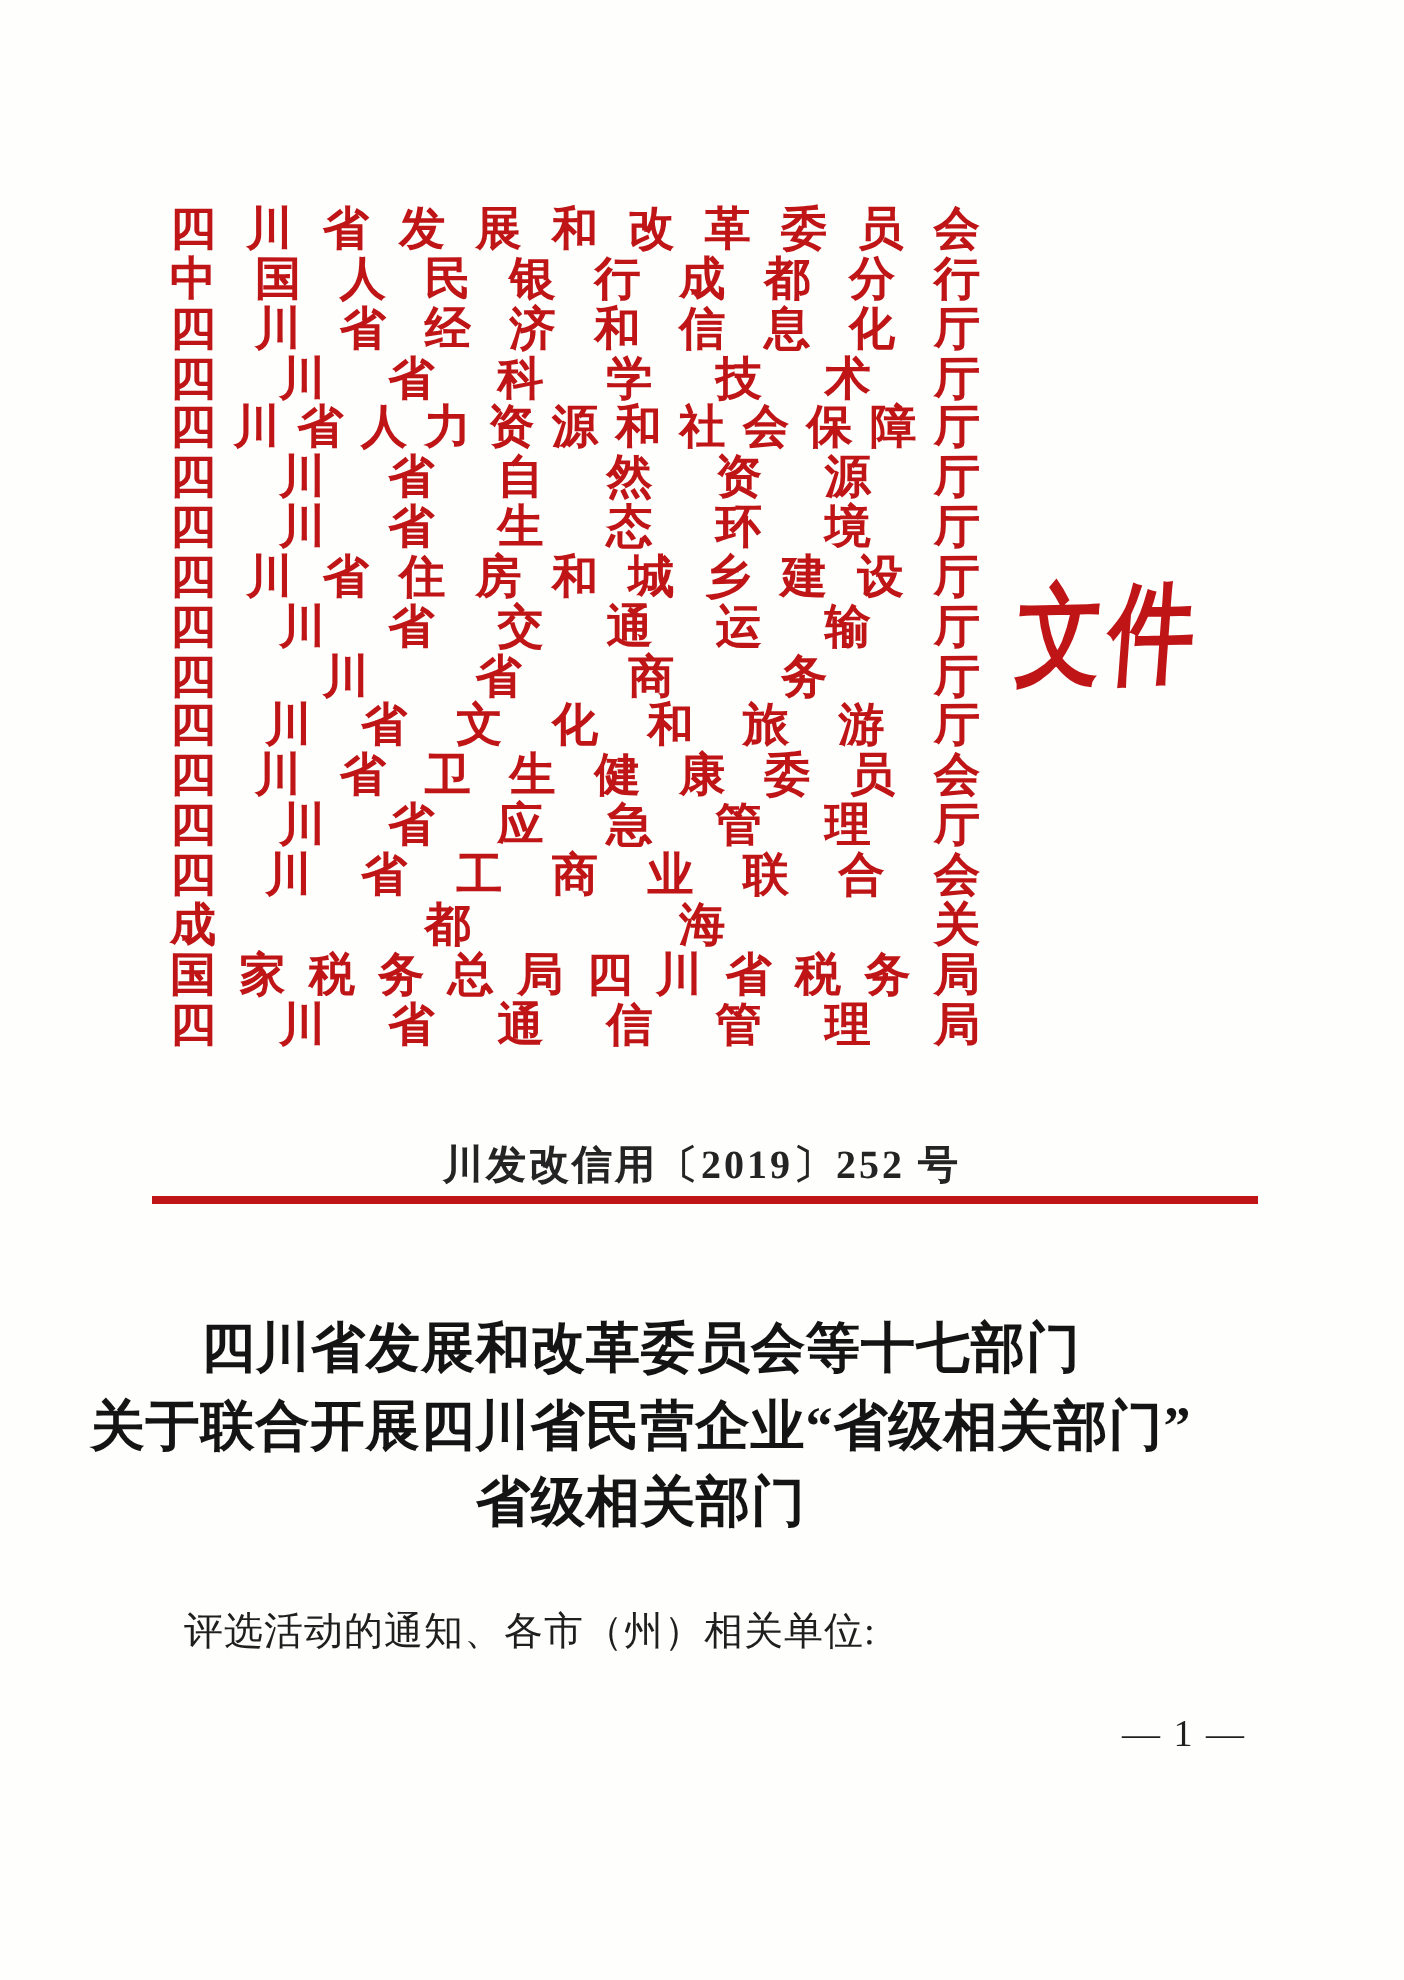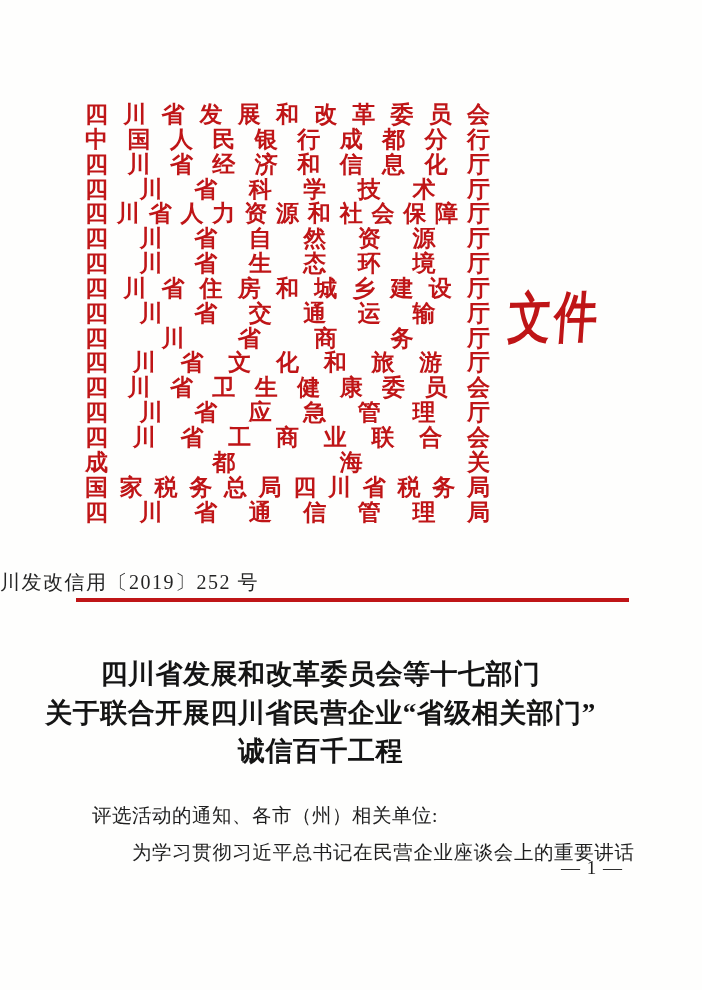--- a/index.html
+++ b/index.html
@@ -45,23 +45,25 @@
     letter-spacing: 4px;
     white-space: nowrap;
     transform: skewX(-5deg) scaleX(0.78) rotate(-1deg);
     transform-origin: left top;
   }
   
   .doc-number {
     position: absolute;
     left: 0; top: 569px;
     width: 702px;
+    text-align: center;
     font-size: 20px;
     color: #242424;
     letter-spacing: 1.5px;
+    font-weight: bold;
   }
   
   .red-line {
     position: absolute;
     left: 76px; top: 598px;
     width: 553px; height: 3.5px;
     background: var(--red);
   }
   
   .title {
@@ -299,22 +301,21 @@
 
   <div class="doc-mark">文件</div>
 
   <div class="doc-number">川发改信用〔2019〕252 号</div>
 
   <div class="red-line"></div>
 
   <div class="title">
     <div>四川省发展和改革委员会等十七部门</div>
     <div>关于联合开展四川省民营企业“省级相关部门”</div>
-    <div>诚信百千工程</div>
+    <div>省级相关部门</div>
   </div>
 
   <div class="addressee">评选活动的通知、各市（州）相关单位:</div>
 
-  <div class="body-line">为学习贯彻习近平总书记在民营企业座谈会上的重要讲话</div>
 
   <div class="page-number">— 1 —</div>
 
 </div>
 
 </body></html>

